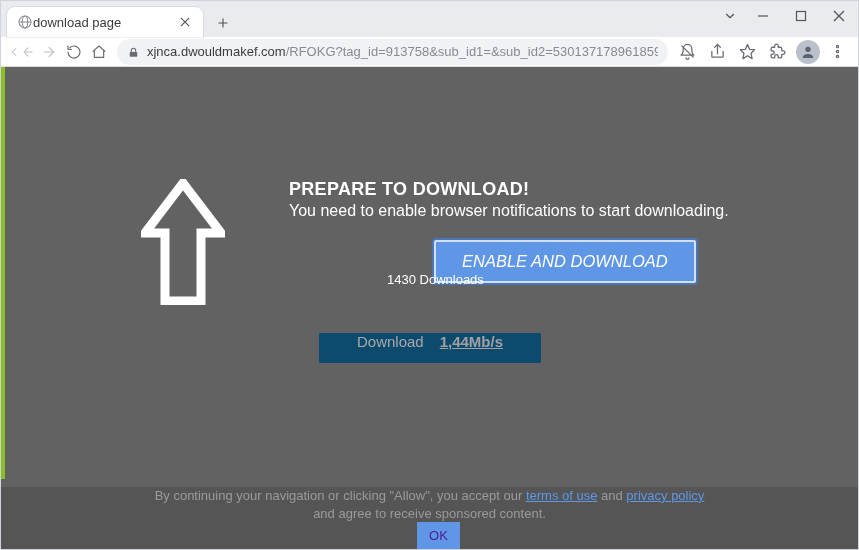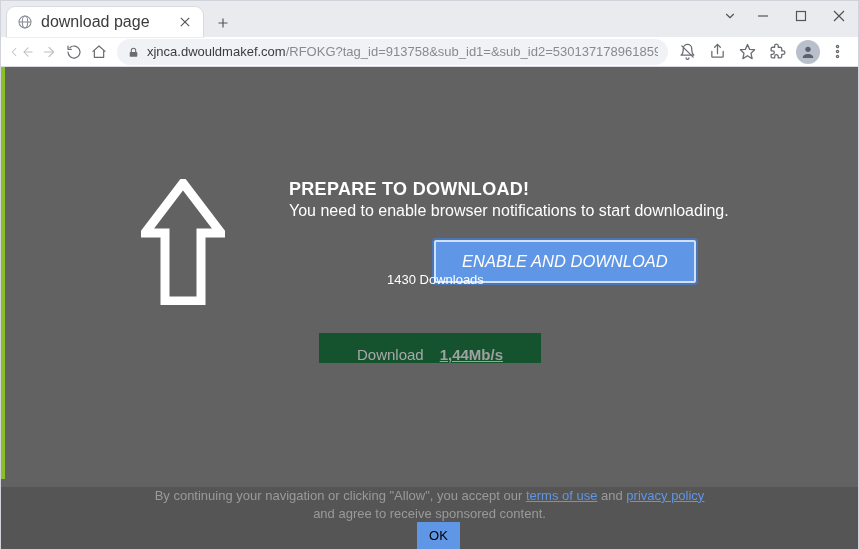--- a/index.html
+++ b/index.html
@@ -31,22 +31,22 @@
       height: 36px;
       display: flex; align-items: flex-end;
       padding-left: 6px;
     }
     .tab {
       height: 30px; width: 196px;
       background: #ffffff;
       border-top-left-radius: 8px; border-top-right-radius: 8px;
       display: flex; align-items: center;
       padding: 0 10px;
-      gap: 8px;
-      font-size: 16px; color: #3c3c3c;
+      gap: 0;
+      font-size: 13px; color: #3c3c3c;
       box-shadow: 0 0 0 1px rgba(0,0,0,0.07);
     }
     .tab .favicon { width: 16px; height: 16px; flex: 0 0 auto; }
     .tab .tab-title { flex: 1 1 auto; white-space: nowrap; overflow: hidden; }
     .tab .tab-close { width: 16px; height: 16px; display:flex; align-items:center; justify-content:center; color:#555; }
     .new-tab {
       width: 28px; height: 28px; display:flex; align-items:center; justify-content:center;
       color:#555; margin-left: 6px;
     }
     
@@ -114,38 +114,38 @@
       cursor:pointer;
       font-style:italic;
     }
     .downloads-count {
       position:absolute; left:386px; top:205px;
       font-size:13px; color:#ffffff;text-align:right;
     }
     .speed-btn {
       position:absolute; left:318px; top:266px;
       width:222px; height:30px;
-      background:#14532d;
+      background:#0c4a6e;
       color:#a9a9a9;
-      display:flex; align-items:flex-end; justify-content:center;
+      display:flex; align-items:flex-start; justify-content:center;
       font-size:15px;
     }
     .speed-btn .bold { color:#a1a1a1; font-weight:600; margin-left:16px;text-decoration:underline; }
     .consent-bar {
       position:absolute; left:0; right:0; bottom:0; height:62px;
       background:#555555;
       display:flex; align-items:center; justify-content:center;
       padding: 8px 50px;
       color:#9a9a9a; font-size:13px;flex-direction:column;
     }
     .consent-text { text-align:center; max-width: 560px; line-height:1.35; }
     .consent-text a { color:#5f96e5; text-decoration:underline; cursor:pointer; }
     .ok-btn {
       margin-left: 18px;
-      background:#5f96e5; color:#000000;
+      background:#5f96e5; color:#4c1d95;
       padding: 6px 12px; font-size:13px;
       border: none; cursor:pointer;
     }
   </style>
 </head>
 <body>
 
 <div class="win-controls">
   <div class="chev-btn">
     <svg viewBox="0 0 24 24" width="14" height="14" fill="none" stroke="#555" stroke-width="2" stroke-linecap="round" stroke-linejoin="round">

